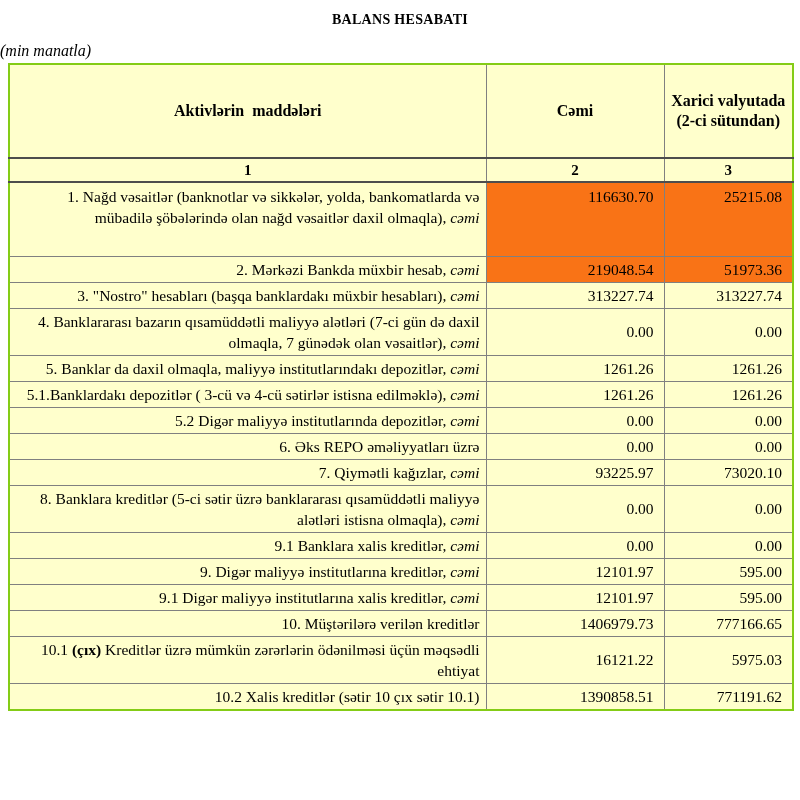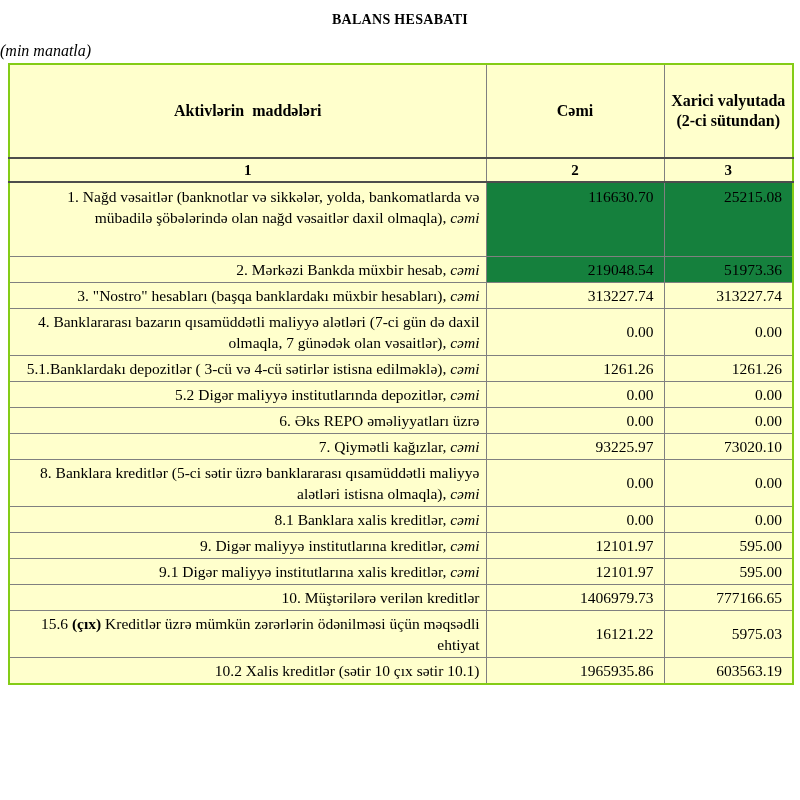--- a/index.html
+++ b/index.html
@@ -69,21 +69,21 @@
   }
   tbody td.label {
     text-align: right;
     padding: 2px 6px 2px 7px;
   }
   tbody td.val {
     text-align: right;
     padding: 2px 10px 2px 4px;
   }
   tbody td.val.white {
-    background: #15803d;
+    background: #f97316;
   }
   tr.tall td {
     height: 74px;
     vertical-align: top;
     padding-top: 3px;
   }
   .i { font-style: italic; }
   .b { font-weight: bold; }
   .n { font-style: normal; }
 </style>
@@ -131,20 +131,25 @@
           <td class="label"><span class="n">3. "Nostro" hesabları (başqa banklardakı müxbir hesabları), </span><span class="i">cəmi</span></td>
           <td class="val">313227.74</td>
           <td class="val">313227.74</td>
         </tr>
         <tr>
           <td class="label"><span class="n">4. Banklararası bazarın qısamüddətli maliyyə alətləri (7-ci gün də daxil olmaqla, 7 günədək olan vəsaitlər), </span><span class="i">cəmi</span></td>
           <td class="val">0.00</td>
           <td class="val">0.00</td>
         </tr>
         <tr>
+          <td class="label"><span class="n">5. Banklar da daxil olmaqla, maliyyə institutlarındakı depozitlər, </span><span class="i">cəmi</span></td>
+          <td class="val">1261.26</td>
+          <td class="val">1261.26</td>
+        </tr>
+        <tr>
           <td class="label"><span class="n">5.1.Banklardakı depozitlər ( 3-cü və 4-cü sətirlər istisna edilməklə), </span><span class="i">cəmi</span></td>
           <td class="val">1261.26</td>
           <td class="val">1261.26</td>
         </tr>
         <tr>
           <td class="label"><span class="n">5.2 Digər maliyyə institutlarında depozitlər, </span><span class="i">cəmi</span></td>
           <td class="val">0.00</td>
           <td class="val">0.00</td>
         </tr>
         <tr>
@@ -156,45 +161,45 @@
           <td class="label"><span class="n">7. Qiymətli kağızlar, </span><span class="i">cəmi</span></td>
           <td class="val">93225.97</td>
           <td class="val">73020.10</td>
         </tr>
         <tr>
           <td class="label"><span class="n">8. Banklara kreditlər (5-ci sətir üzrə banklararası qısamüddətli maliyyə alətləri istisna olmaqla), </span><span class="i">cəmi</span></td>
           <td class="val">0.00</td>
           <td class="val">0.00</td>
         </tr>
         <tr>
-          <td class="label"><span class="n">8.1 Banklara xalis kreditlər, </span><span class="i">cəmi</span></td>
+          <td class="label"><span class="n">9.1 Banklara xalis kreditlər, </span><span class="i">cəmi</span></td>
           <td class="val">0.00</td>
           <td class="val">0.00</td>
         </tr>
         <tr>
           <td class="label"><span class="n">9. Digər maliyyə institutlarına kreditlər, </span><span class="i">cəmi</span></td>
           <td class="val">12101.97</td>
           <td class="val">595.00</td>
         </tr>
         <tr>
           <td class="label"><span class="n">9.1 Digər maliyyə institutlarına xalis kreditlər, </span><span class="i">cəmi</span></td>
           <td class="val">12101.97</td>
           <td class="val">595.00</td>
         </tr>
         <tr>
           <td class="label"><span class="n">10. Müştərilərə verilən kreditlər</span></td>
           <td class="val">1406979.73</td>
           <td class="val">777166.65</td>
         </tr>
         <tr>
-          <td class="label"><span class="n">15.6 </span><span class="b">(çıx)</span><span class="n"> Kreditlər üzrə mümkün zərərlərin ödənilməsi üçün məqsədli ehtiyat</span></td>
+          <td class="label"><span class="n">10.1 </span><span class="b">(çıx)</span><span class="n"> Kreditlər üzrə mümkün zərərlərin ödənilməsi üçün məqsədli ehtiyat</span></td>
           <td class="val">16121.22</td>
           <td class="val">5975.03</td>
         </tr>
         <tr>
           <td class="label"><span class="n">10.2 Xalis kreditlər (sətir 10 çıx sətir 10.1)</span></td>
-          <td class="val">1965935.86</td>
-          <td class="val">603563.19</td>
+          <td class="val">1390858.51</td>
+          <td class="val">771191.62</td>
         </tr>
       </tbody>
   </table>
 
 </div>
 
 </body></html>

